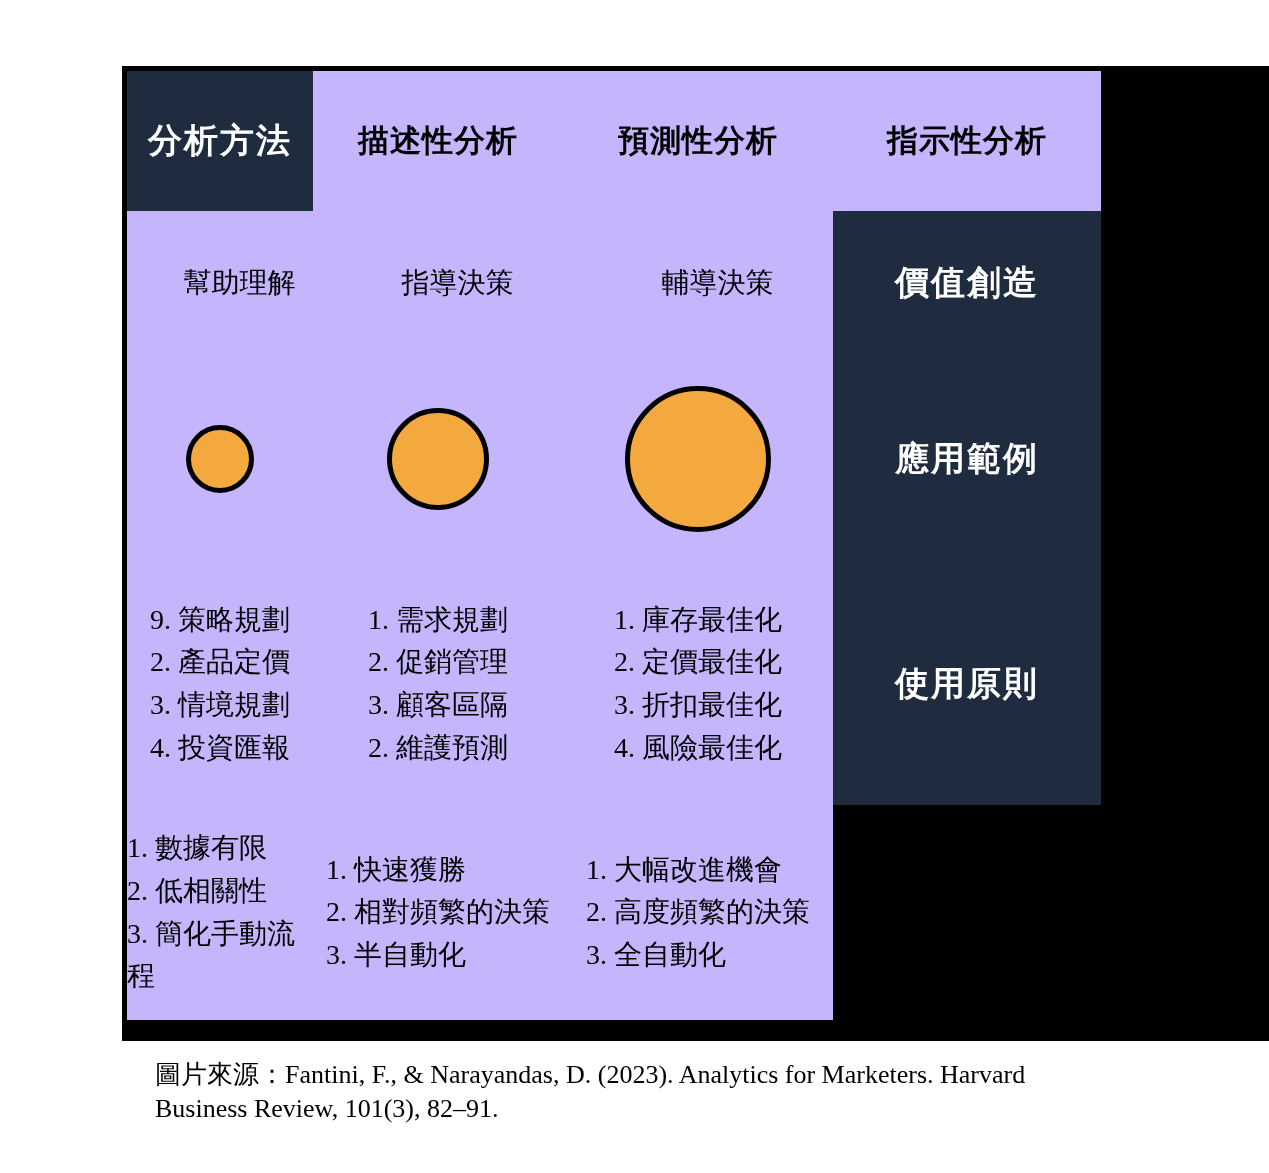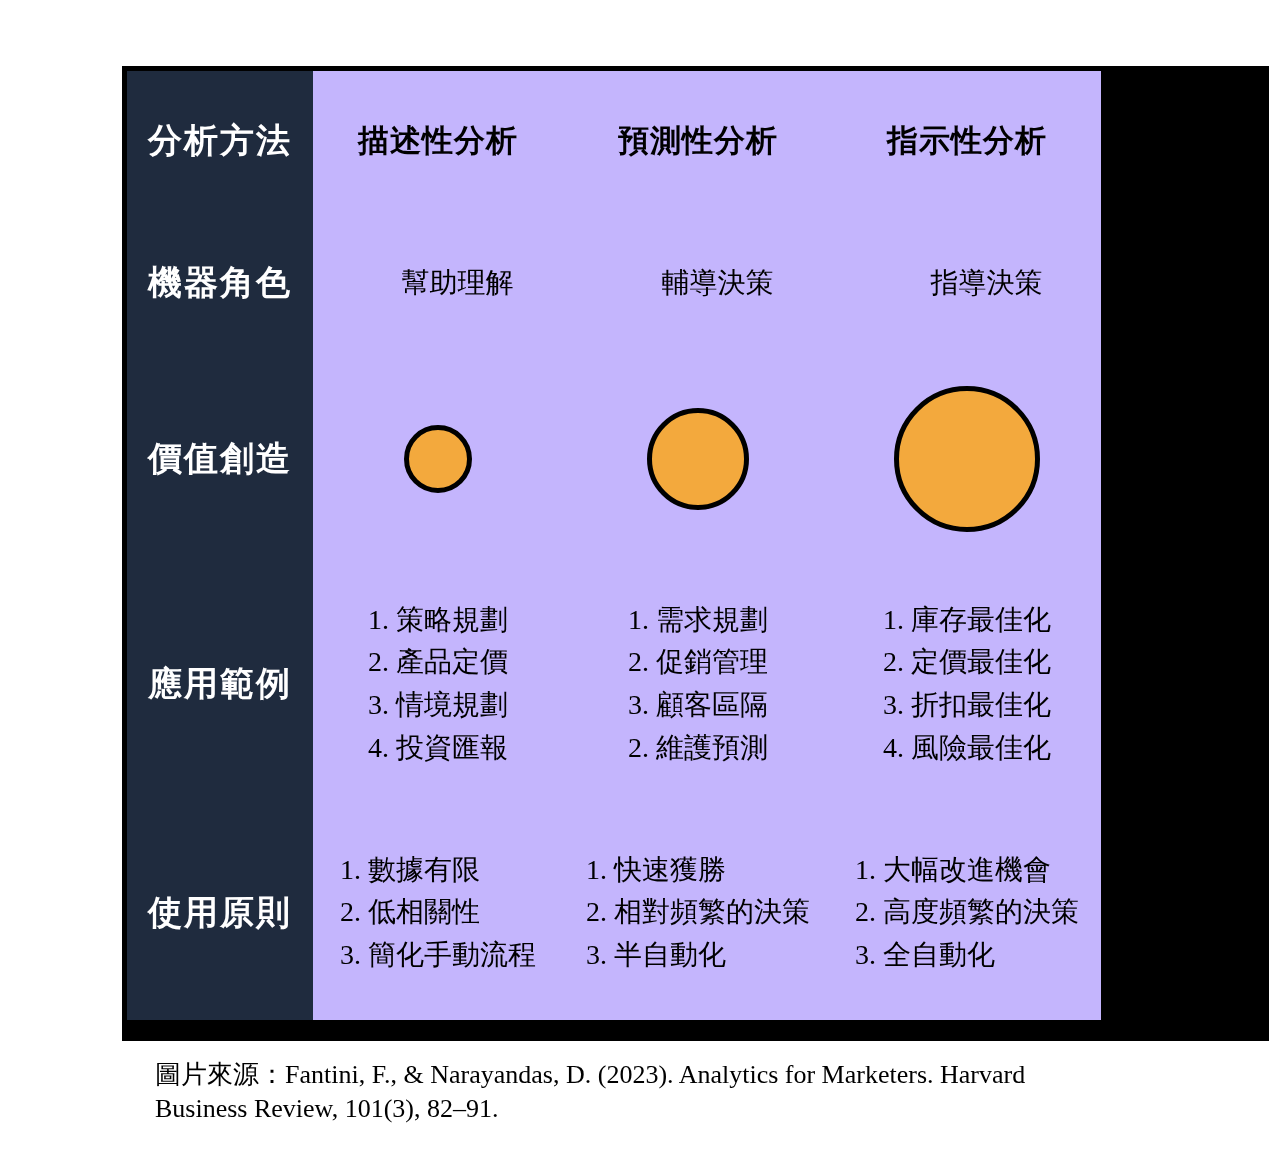--- a/index.html
+++ b/index.html
@@ -90,52 +90,49 @@
     <div class="cell header-cell">
       <span>描述性分析</span>
     </div>
     <div class="cell header-cell">
       <span>預測性分析</span>
     </div>
     <div class="cell header-cell">
       <span>指示性分析</span>
     </div>
 
-    <div class="cell label-cell">
-      <span>機器角色</span>
-    </div>
     <div class="cell role-cell">
       <span>幫助理解</span>
     </div>
     <div class="cell role-cell">
-      <span>輔導決策</span>
+      <span>指導決策</span>
     </div>
     <div class="cell role-cell">
-      <span>指導決策</span>
+      <span>輔導決策</span>
     </div>
 
     <div class="cell label-cell">
       <span>價值創造</span>
     </div>
     <div class="cell">
       <div class="circle" style="width: 68px; height: 68px;"></div>
     </div>
     <div class="cell">
       <div class="circle" style="width: 102px; height: 102px;"></div>
     </div>
     <div class="cell">
       <div class="circle" style="width: 146px; height: 146px;"></div>
     </div>
 
     <div class="cell label-cell">
       <span>應用範例</span>
     </div>
     <div class="cell list-cell">
       <div class="list">
-          <div>1. 策略規劃</div>
+          <div>9. 策略規劃</div>
           <div>2. 產品定價</div>
           <div>3. 情境規劃</div>
           <div>4. 投資匯報</div>
         </div>
     </div>
     <div class="cell list-cell">
       <div class="list">
           <div>1. 需求規劃</div>
           <div>2. 促銷管理</div>
           <div>3. 顧客區隔</div>

